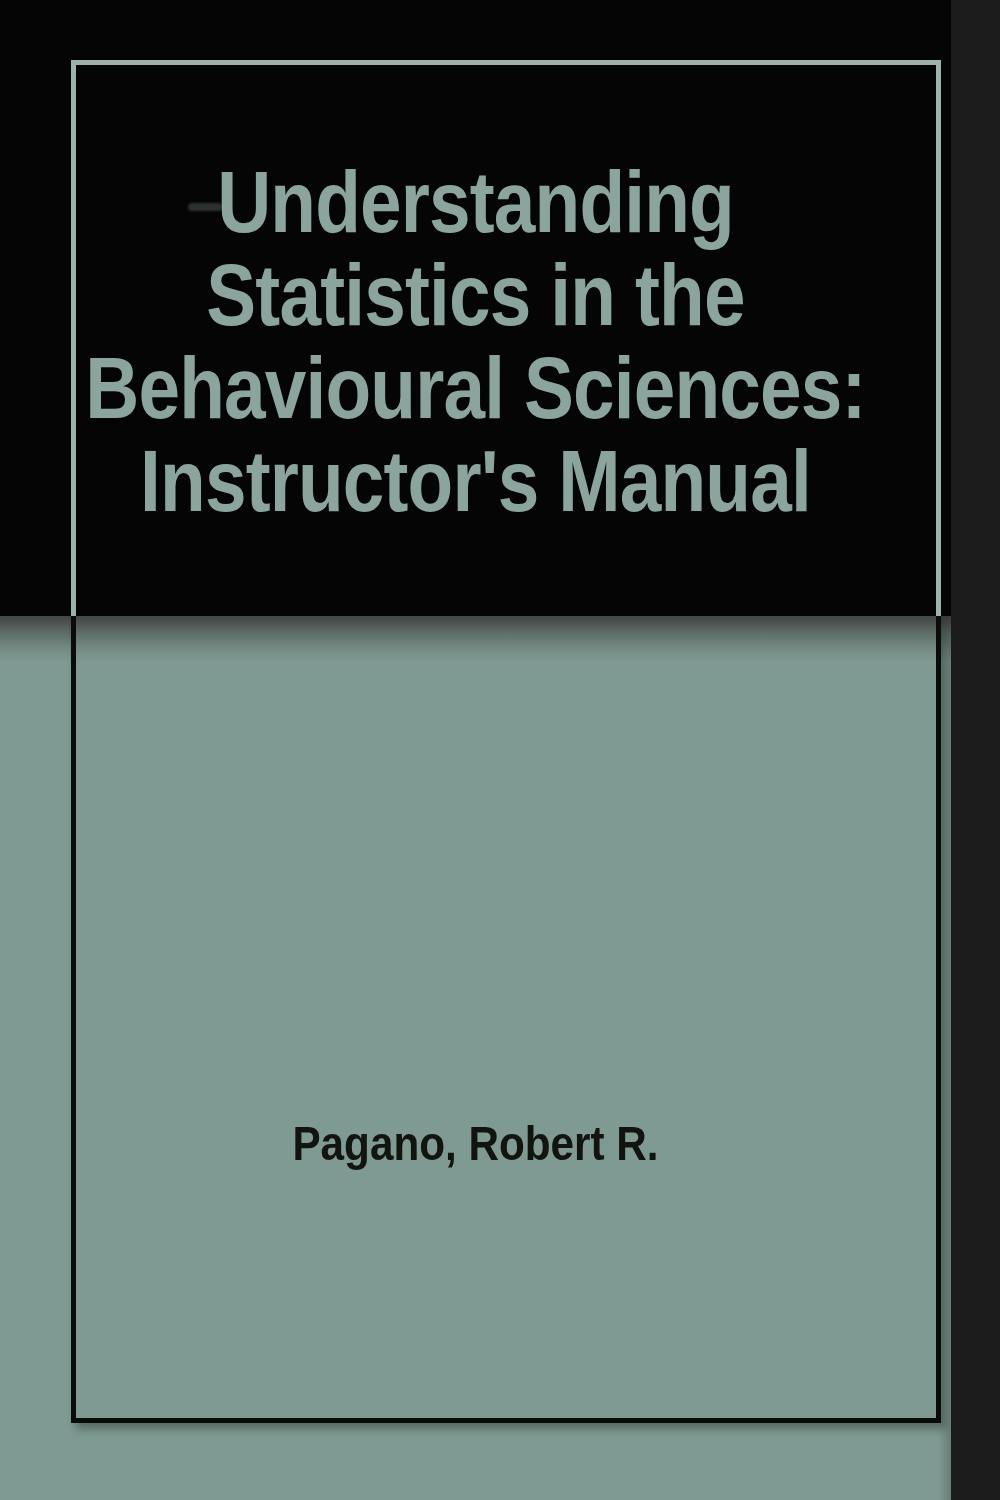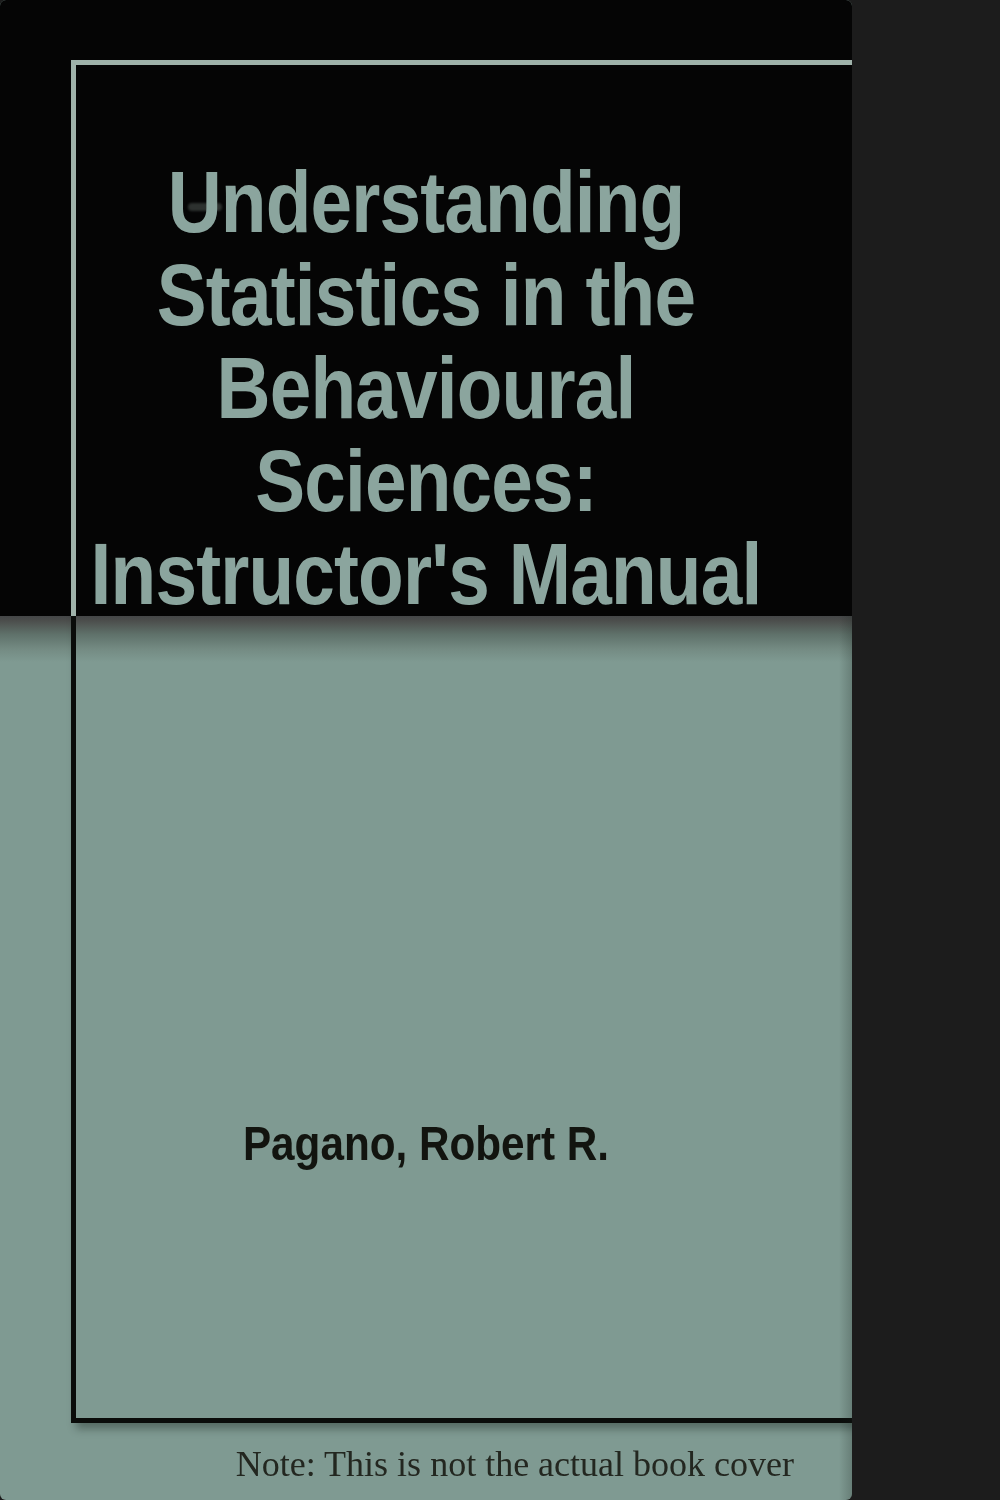--- a/index.html
+++ b/index.html
@@ -2,26 +2,25 @@
 <html style="--background-green: #7f9a92; --black-band: #050505; --title-text: #8ba59e; --frame-green: #9fb2aa; --frame-black: #0a0c0a; --author-text: #12140f; --note-text: #232720;"><head>
 <meta charset="utf-8">
 <style>
   html, body {
     margin: 0;
     padding: 0;
     background: #1c1c1c;
   }
   .page {
     position: relative;
-    width: 852px;
+    width: 951px;
     height: 1500px;
     overflow: hidden;
     background: var(--background-green, #7f9a92);
     font-family: "Liberation Sans", sans-serif;
-    border-radius: 6px;
   }
   
   .black-band {
     position: absolute;
     left: 0; top: 0;
     width: 100%;
     height: 616px;
     background: var(--black-band, #050505);
   }
   
@@ -122,17 +121,16 @@
 
   <div class="title">
     <div>Understanding</div>
     <div>Statistics in the</div>
     <div>Behavioural Sciences:</div>
     <div>Instructor's Manual</div>
   </div>
 
   <div class="author">Pagano, Robert R.</div>
 
-  <div class="note">Note: This is not the actual book cover</div>
 
   <div class="right-shade"></div>
 
 </div>
 
 </body></html>

